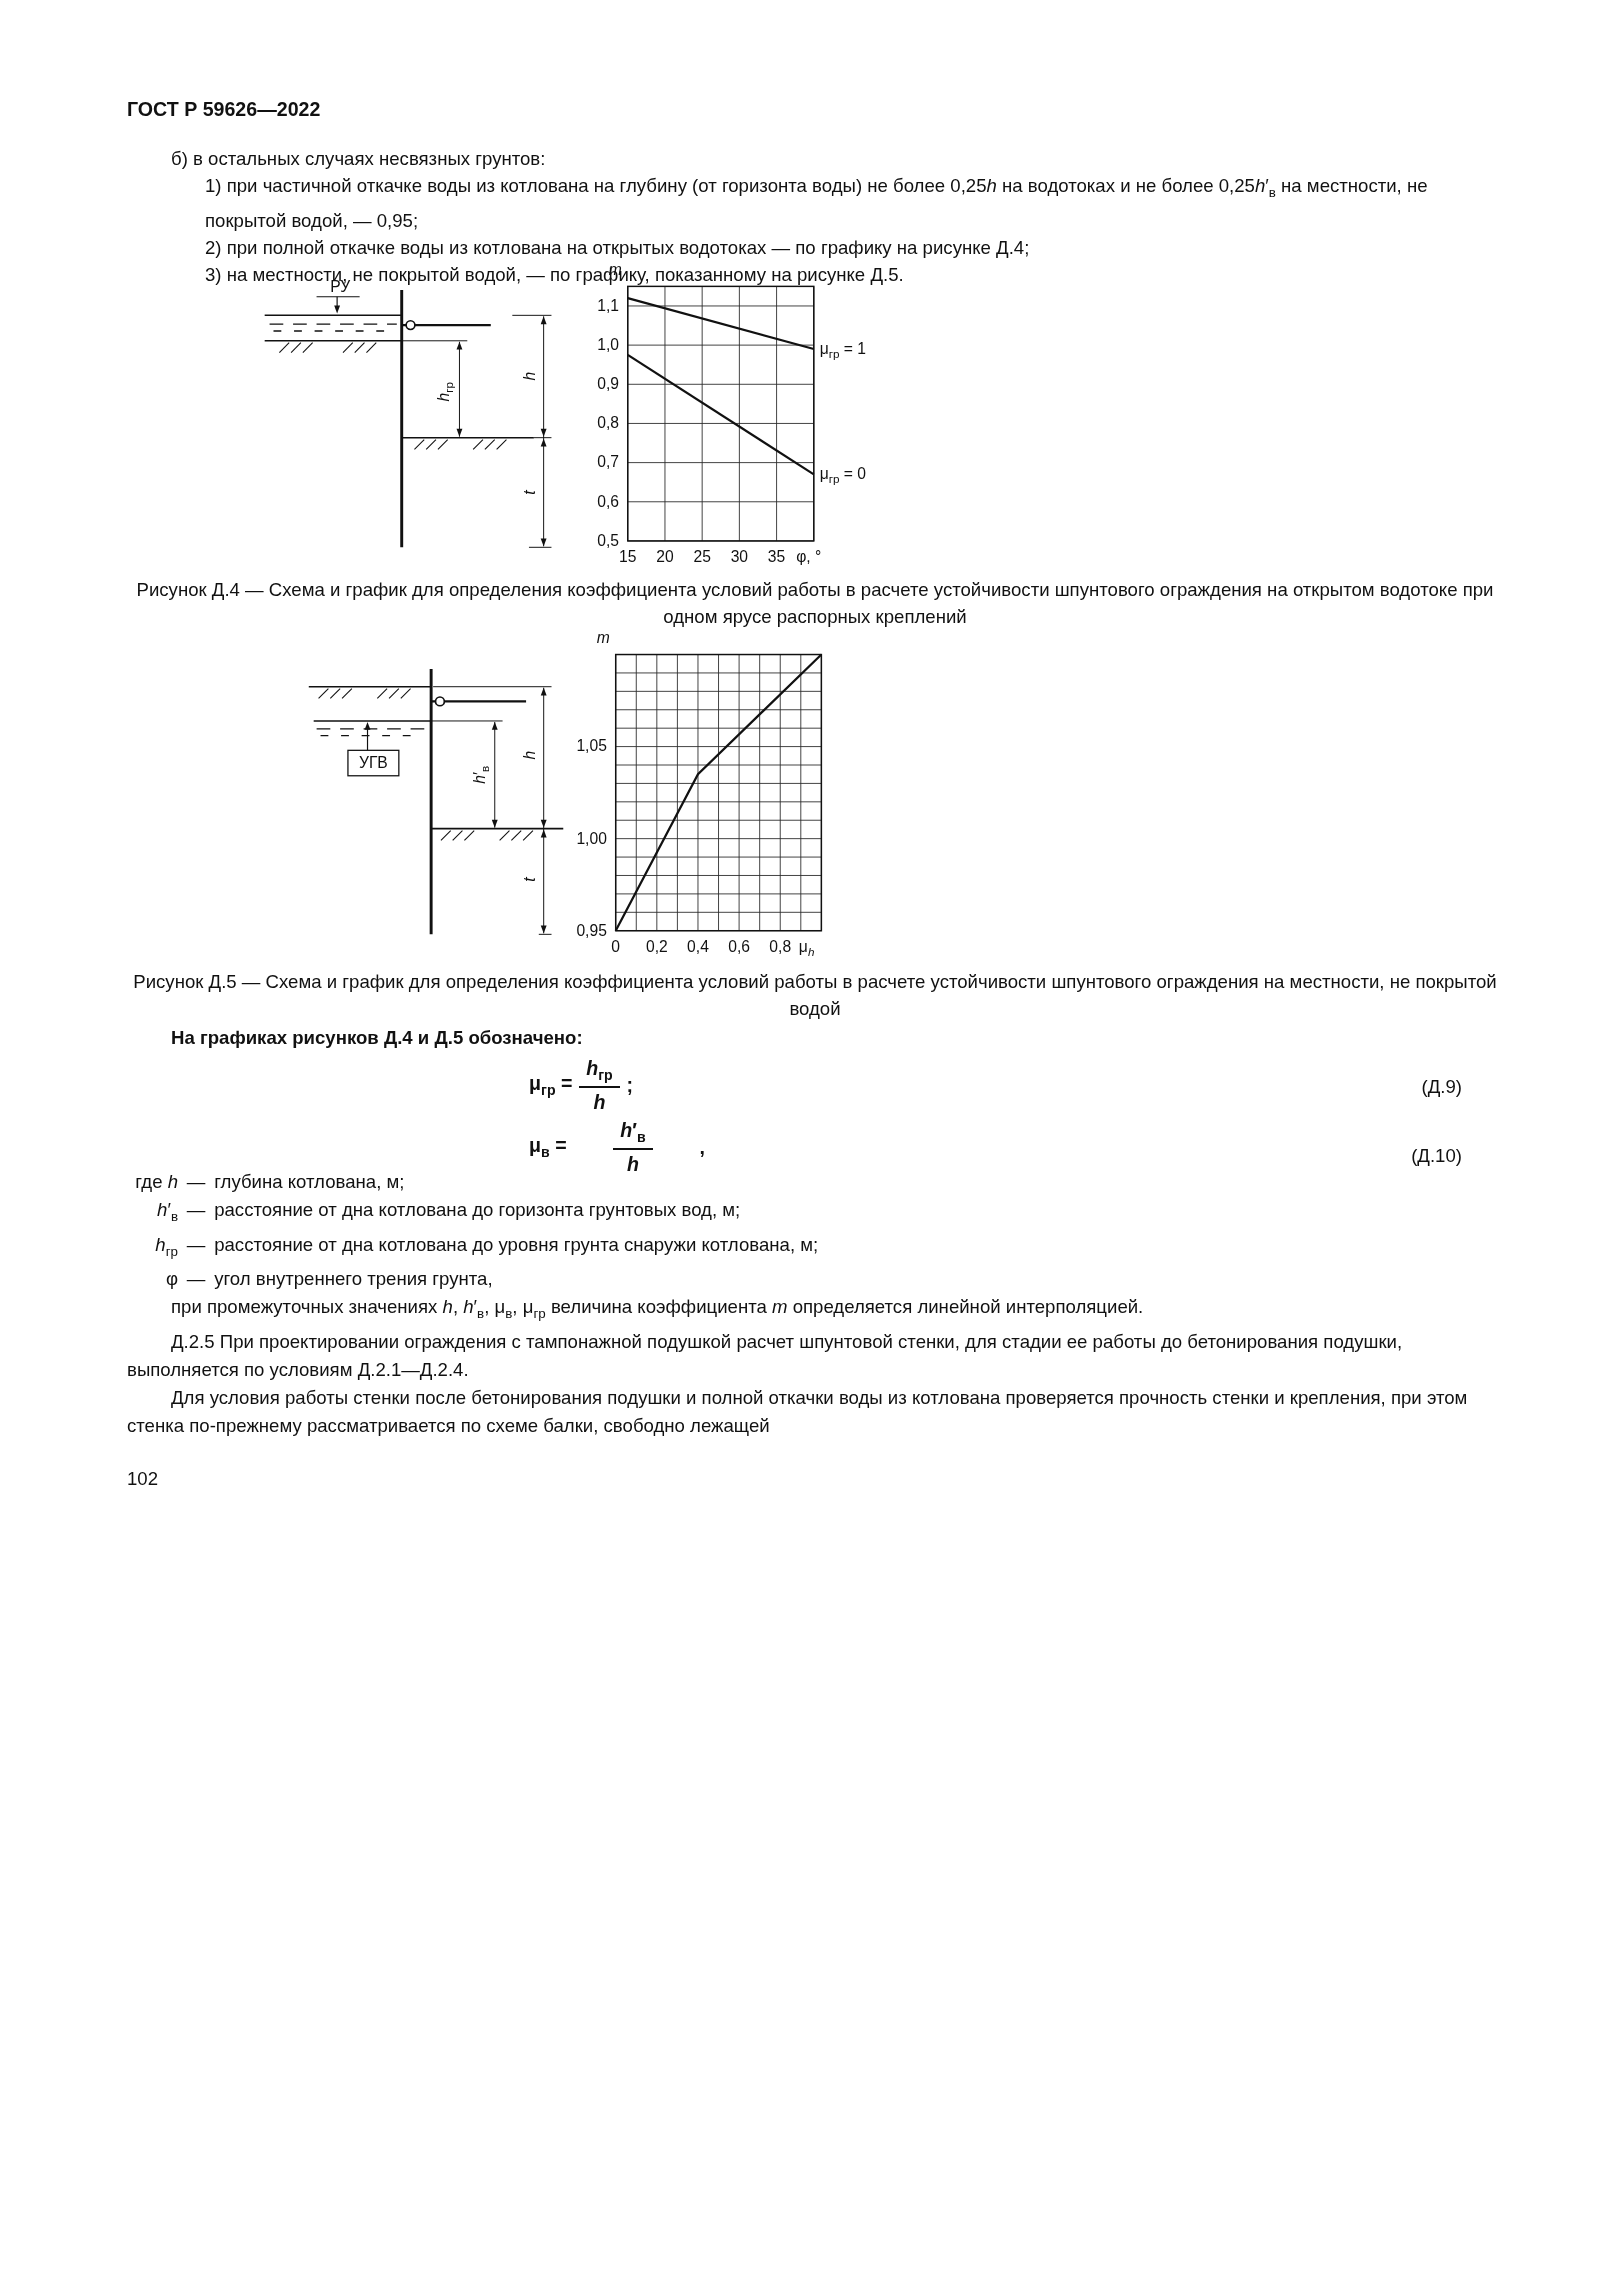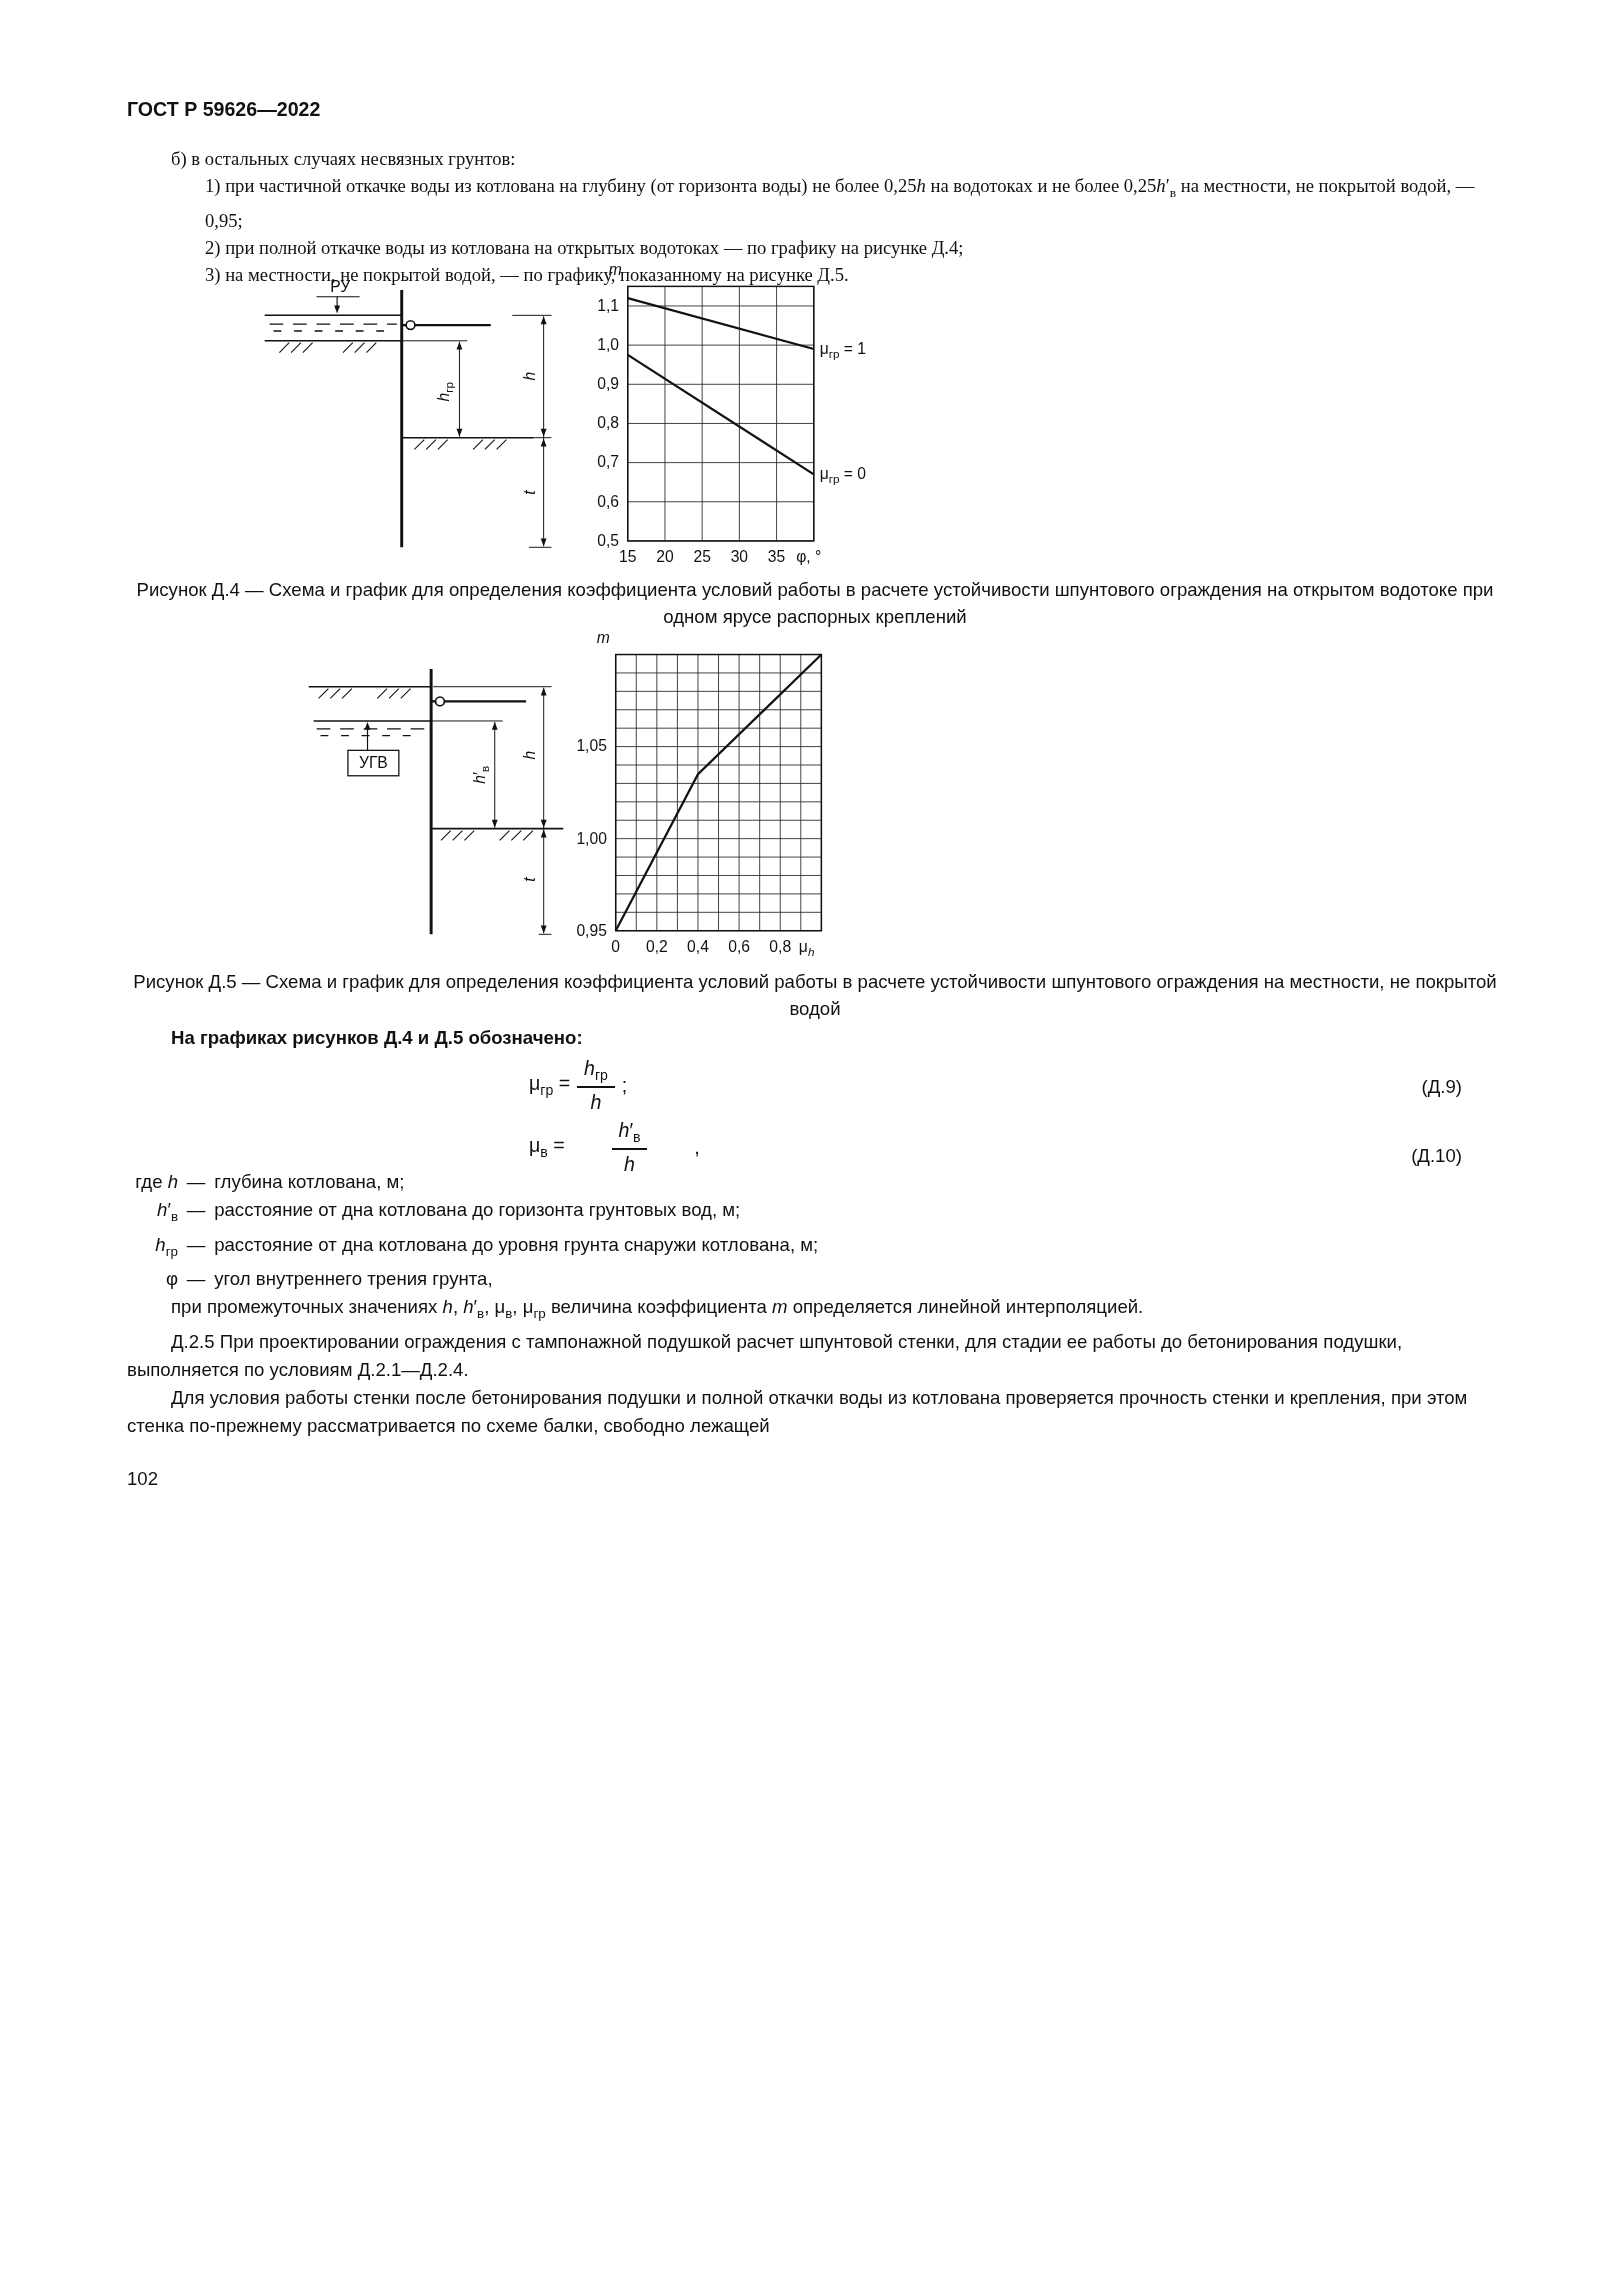--- a/index.html
+++ b/index.html
@@ -1,40 +1,40 @@
 <!DOCTYPE html>
 <html><head>
 <meta charset="utf-8">
 <style>
   html,body{margin:0;padding:0;background:#ffffff;}
   body{font-family:"Liberation Sans","DejaVu Sans",sans-serif;color:#111;}
   .page{position:relative;width:1621px;height:2293px;background:#fff;overflow:hidden;}
   .doc-header{position:absolute;left:127px;top:98px;font-size:19.6px;font-weight:bold;}
   .textblock{position:absolute;font-size:18.6px;line-height:27.4px;}
   .textblock2{position:absolute;font-size:18.6px;line-height:28px;}
-  .para{margin:0;font-family:Liberation Serif, serif;}
+  .para{margin:0;}
   .indent1{padding-left:44px;}
   .indent2{padding-left:78px;}
   .caption{position:absolute;left:127px;width:1376px;text-align:center;font-size:18.6px;line-height:27.4px;}
   .fig-svg{position:absolute;}
   svg text{font-family:"Liberation Sans","DejaVu Sans",sans-serif;fill:#111;}
   .ln{stroke:#111;stroke-width:1.2;}
   .ln2{stroke:#111;stroke-width:1.6;}
   .thin{stroke:#111;stroke-width:1;}
   .wall{stroke:#111;stroke-width:3;}
   .strut{stroke:#111;stroke-width:2.2;}
   .dash1{stroke:#111;stroke-width:1.3;stroke-dasharray:14 10;}
   .dash2{stroke:#111;stroke-width:1.3;stroke-dasharray:8 13;}
   .hatch{stroke:#111;stroke-width:1.1;}
   .node{fill:#fff;stroke:#111;stroke-width:1.7;}
   .arrow{fill:#111;stroke:none;}
   .dimline{stroke:#111;stroke-width:1;}
   .note-intro{position:absolute;left:127px;top:1027px;width:1376px;font-size:18.6px;padding-left:0;font-weight:bold;}
   .note-intro .inner{padding-left:44px;}
-  .formula-block{position:absolute;left:529px;font-size:19.6px;font-weight:normal;display:flex;align-items:center;}
+  .formula-block{position:absolute;left:529px;font-size:19.6px;font-weight:bold;display:flex;align-items:center;}
   .frac{display:inline-flex;flex-direction:column;align-items:center;vertical-align:middle;margin:0 6.9px;}
   .frac .num{border-bottom:2px solid #111;padding:0 6.9px 2.9px;}
   .frac .den{padding-top:2.9px;}
   .formula-tag{position:absolute;right:159px;font-size:18.6px;}
   .def-row{display:flex;}
   .def-term{width:51px;text-align:right;flex:0 0 51px;}
   .def-dash{margin:0 8.8px;}
   .def-text{flex:1;}
   .para-indent{text-indent:44px;margin:0;}
   .page-number{position:absolute;left:127px;top:1468px;font-size:18.6px;}

